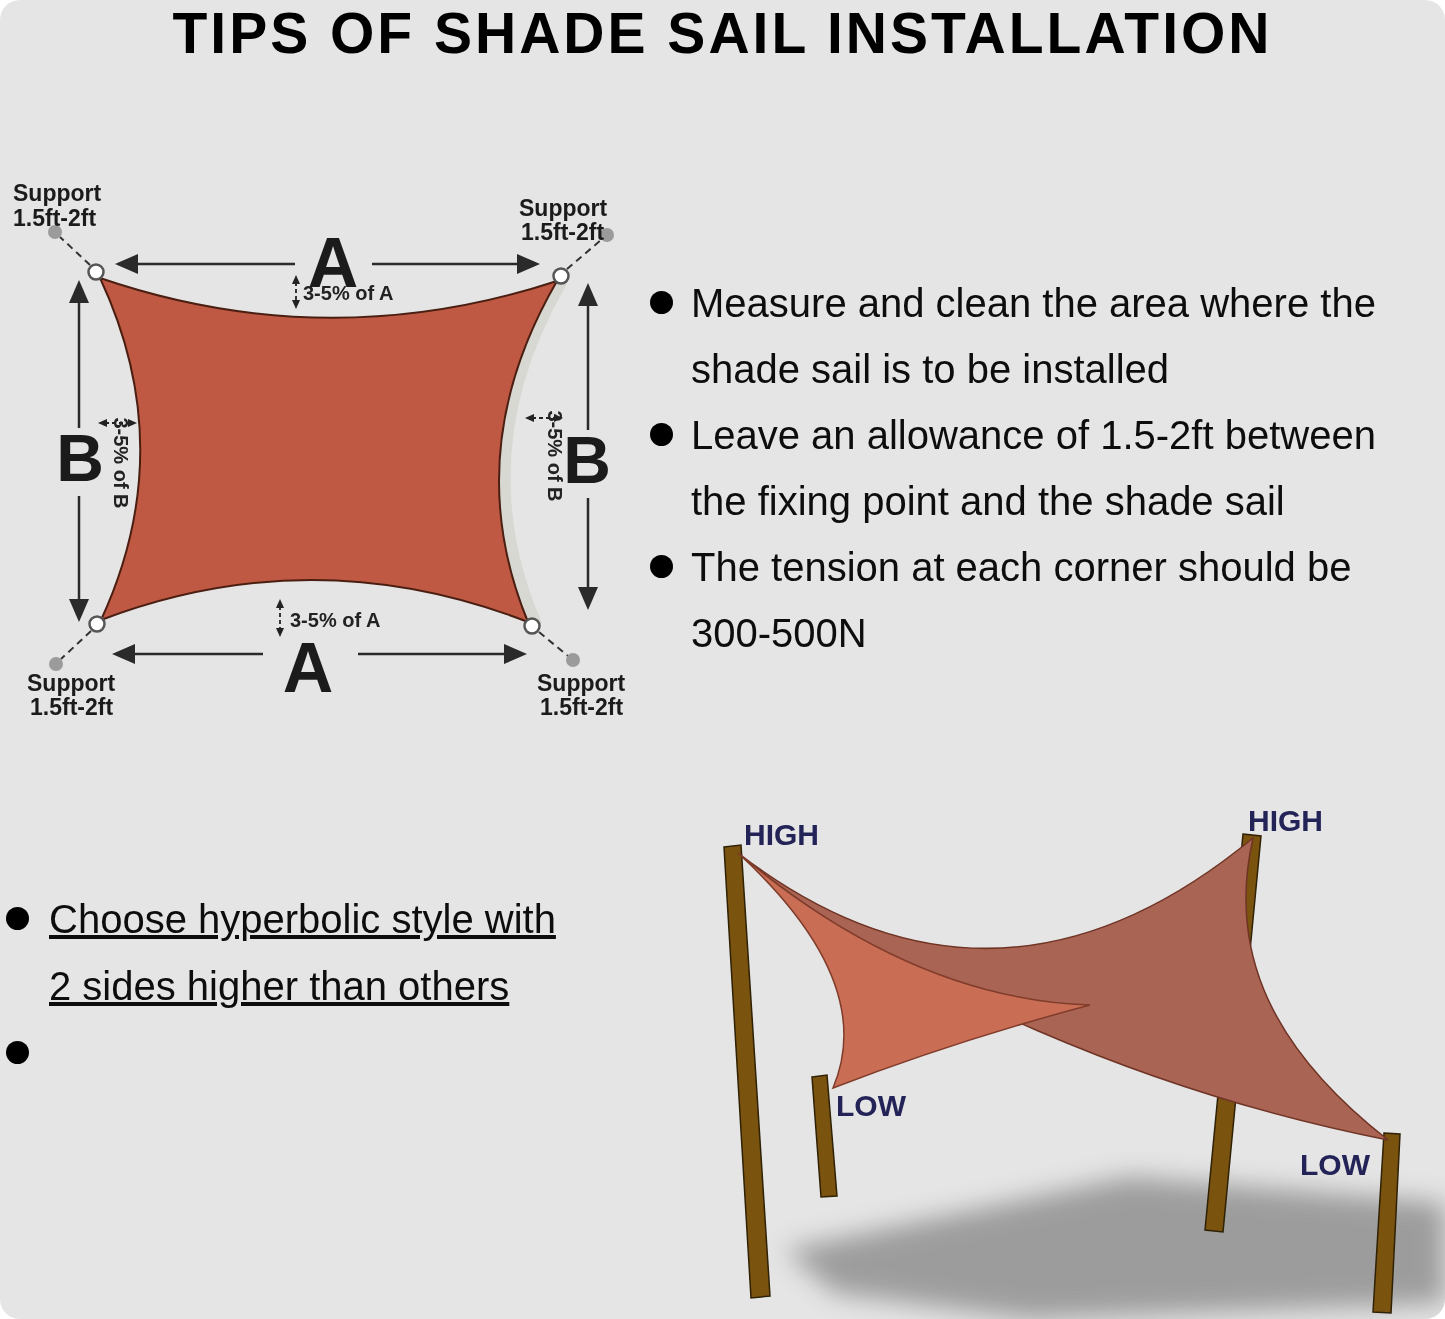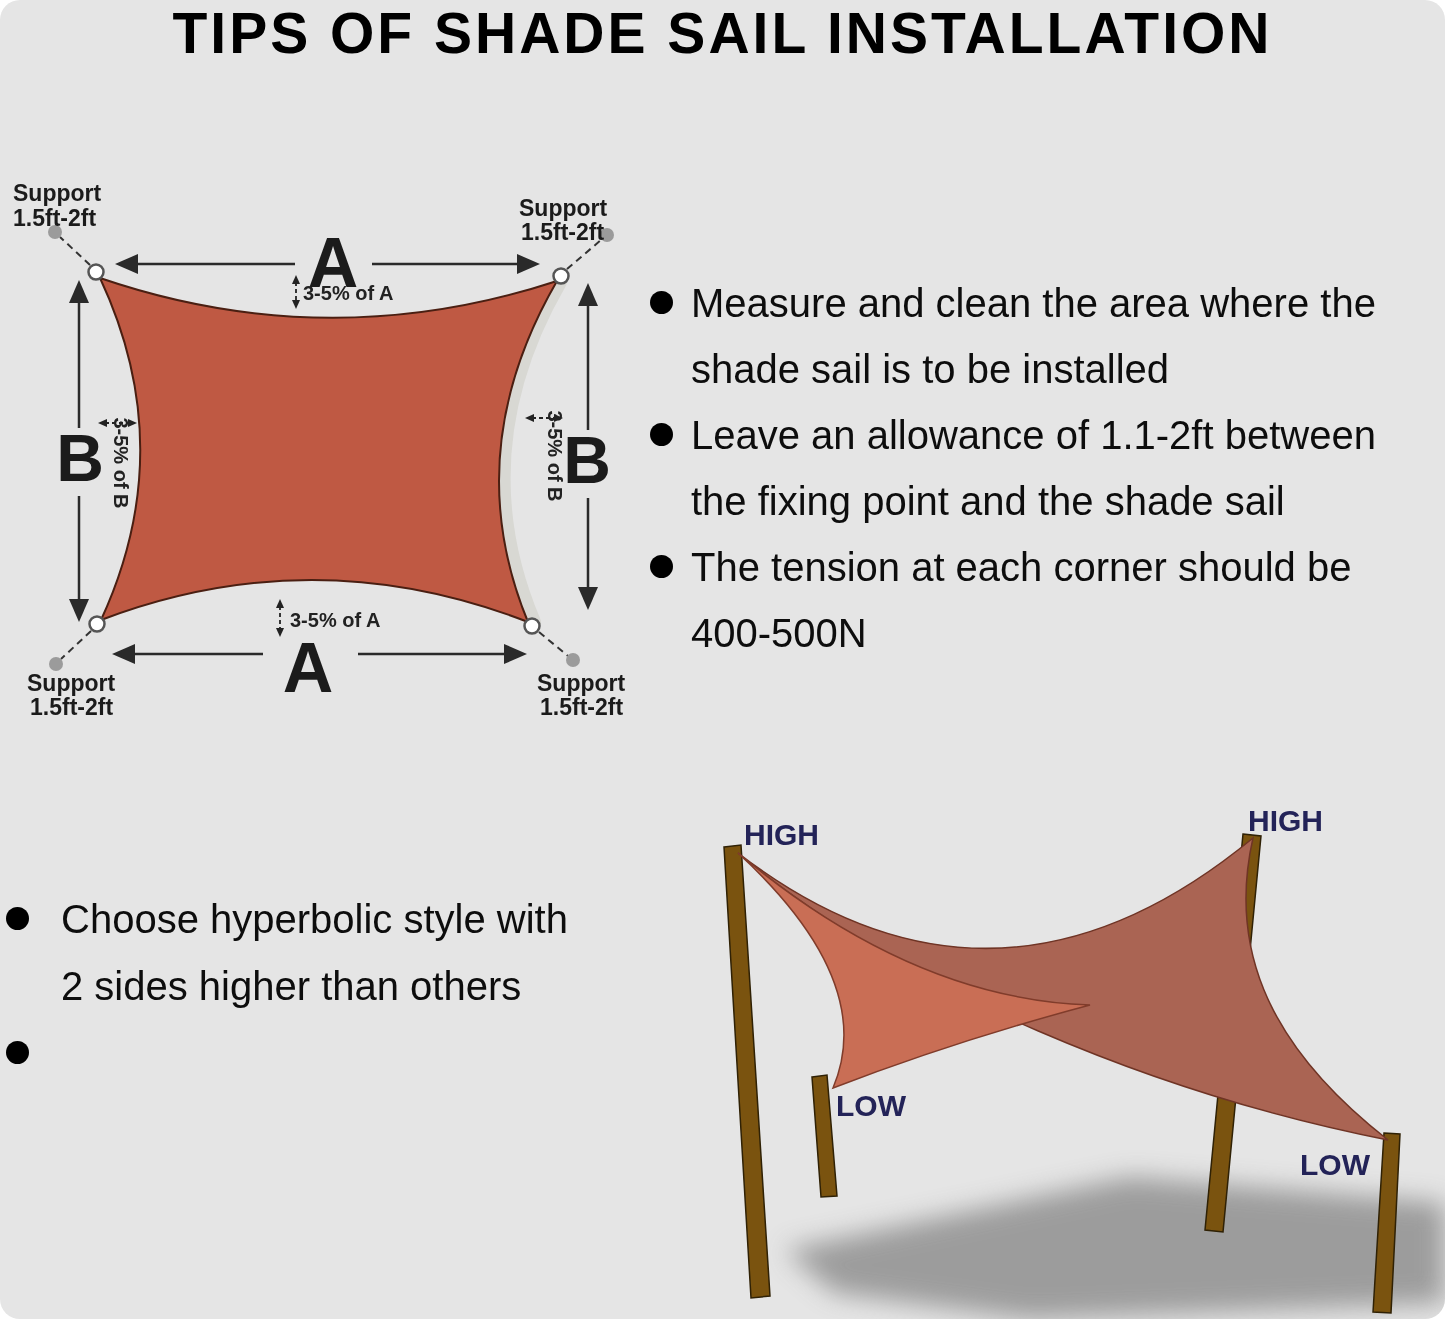--- a/index.html
+++ b/index.html
@@ -12,21 +12,21 @@
   .big-letter{font-size:70px;font-weight:800;fill:#1b1b1b;}
   .big-letter-b{font-size:66px;font-weight:800;fill:#1b1b1b;}
   .pct-txt{font-size:20px;font-weight:700;fill:#222;}
   .hl-label{font-size:30px;font-weight:600;}
   .tips{position:absolute;font-size:40px;line-height:66px;color:#0d0d0d;}
   .tips-right{left:650px;top:270px;width:800px;}
   .tips-left{left:6px;top:886px;width:640px;line-height:67px;}
   .tip-item{display:flex;align-items:flex-start;}
   .bullet{flex:0 0 auto;width:23px;height:23px;border-radius:50%;background:#000;margin-top:21px;}
   .tip-text{white-space:pre-line;margin-left:18px;}
-  .tips-left .tip-text{margin-left:32px;}
+  .tips-left .tip-text{margin-left:20px;text-decoration:underline;}
 </style>
 </head>
 <body>
 
 <div class="page">
 
   <div class="title">TIPS OF SHADE SAIL INSTALLATION</div>
 
   <svg style="position:absolute;left:0;top:160px;" width="660" height="570" viewBox="0 0 660 570">
 
@@ -110,27 +110,27 @@
   </svg>
 
   <div class="tips tips-right">
     <div class="tip-item">
       <span class="bullet"></span>
       <span class="tip-text">Measure and clean the area where the
 shade sail is to be installed</span>
     </div>
     <div class="tip-item">
       <span class="bullet"></span>
-      <span class="tip-text">Leave an allowance of 1.1-2ft between
+      <span class="tip-text">Leave an allowance of 1.5-2ft between
 the fixing point and the shade sail</span>
     </div>
     <div class="tip-item">
       <span class="bullet"></span>
       <span class="tip-text">The tension at each corner should be
-400-500N</span>
+300-500N</span>
     </div>
   </div>
 
   <div class="tips tips-left">
     <div class="tip-item">
       <span class="bullet"></span>
       <span class="tip-text">Choose hyperbolic style with
 2 sides higher than others</span>
     </div>
     <div class="tip-item">

